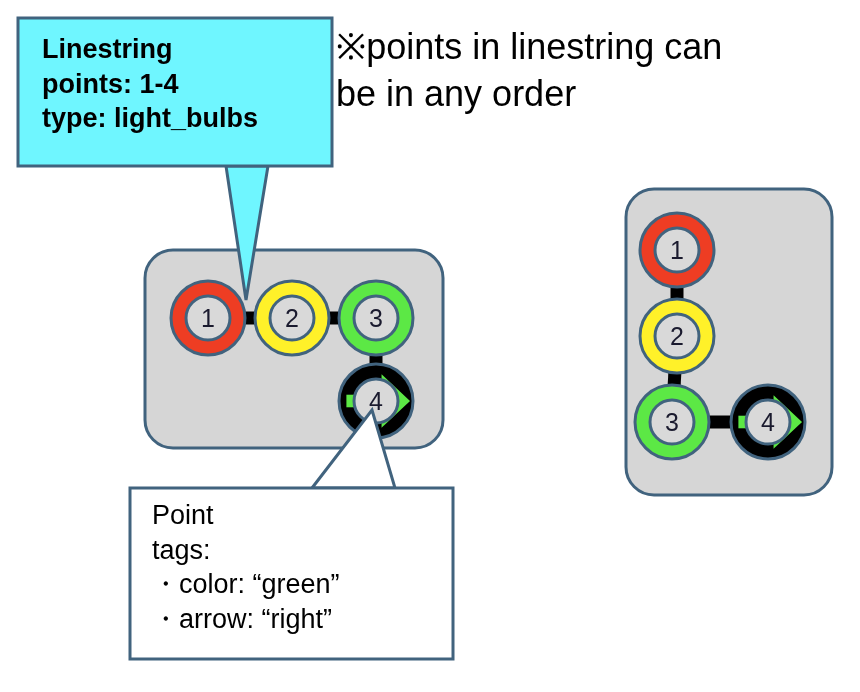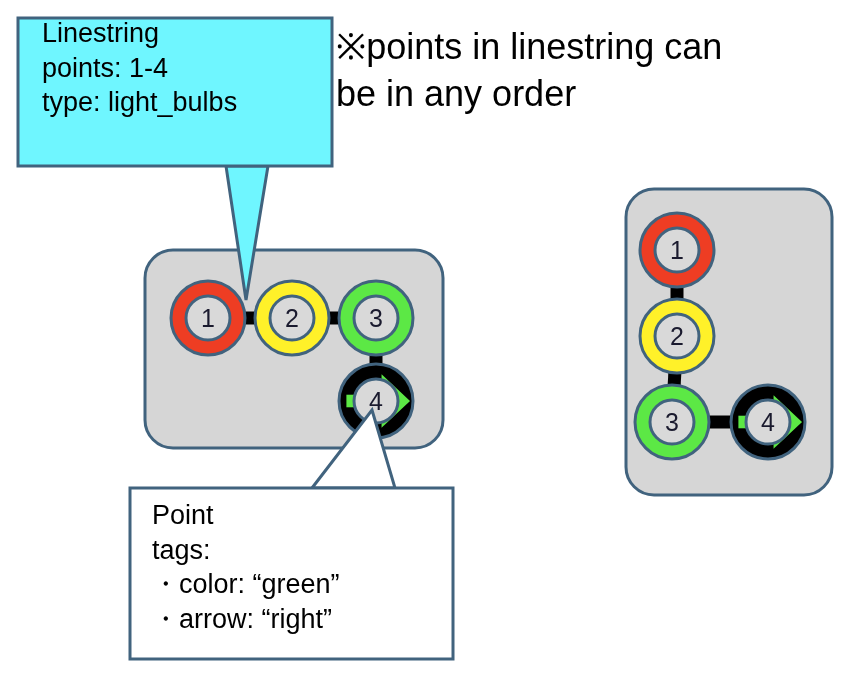--- a/index.html
+++ b/index.html
@@ -25,22 +25,23 @@
     height: 692px;
   }
   .note-text {
     position: absolute;
     white-space: pre;
     color: #000000;
     line-height: 1.28;
   }
   #linestring-note-text {
     left: 42px;
-    top: 16px;
+    top: 32px;
     font-size: 27px;
+    font-weight: bold;
   }
   #header-note-text {
     left: 336px;
     top: 24px;
     font-size: 36px;
     line-height: 1.3;
   }
   #point-note-text {
     left: 152px;
     top: 498px;

